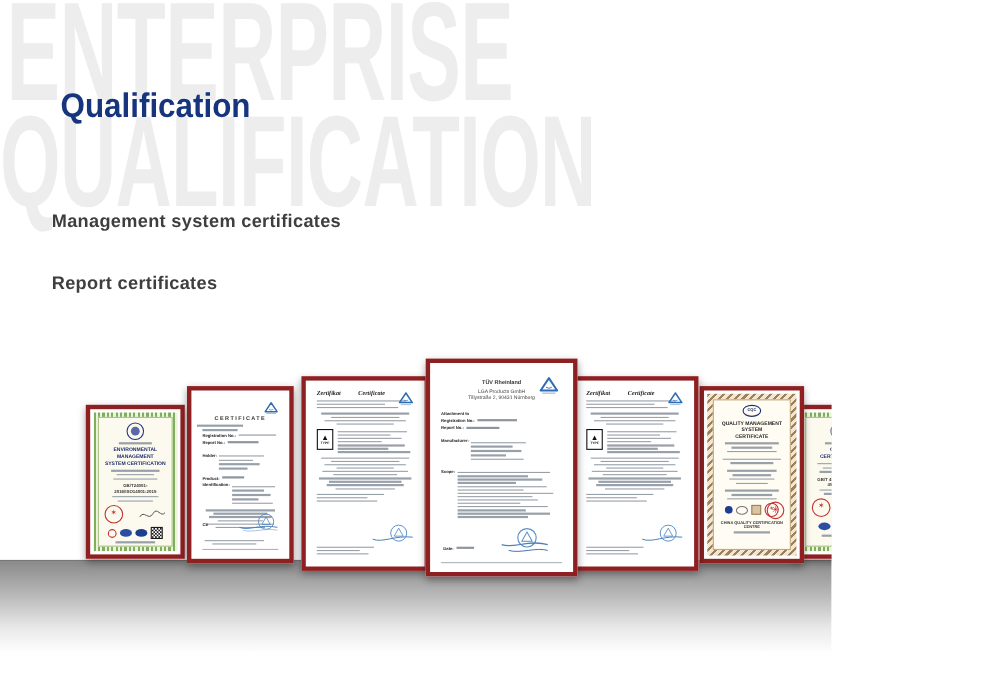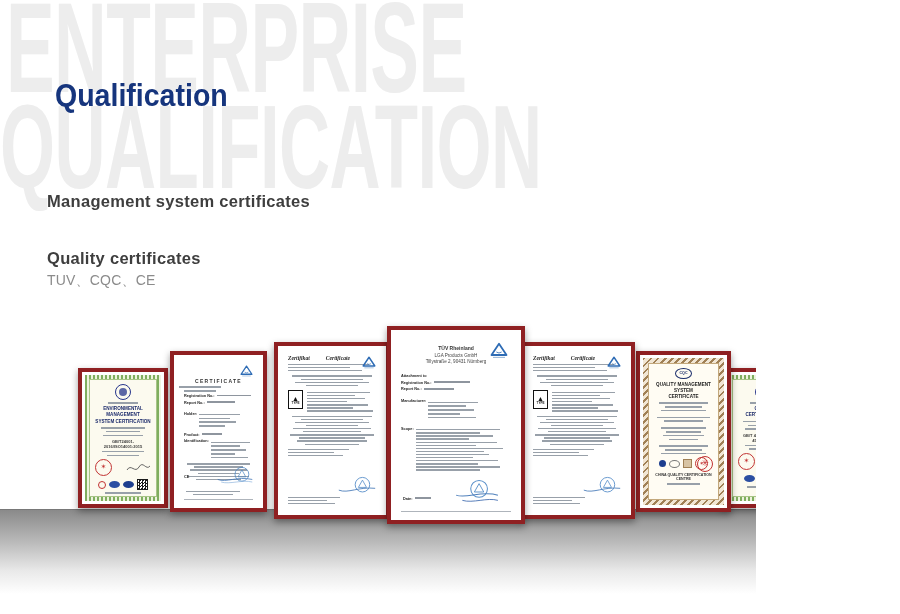--- a/index.html
+++ b/index.html
@@ -109,22 +109,21 @@
     <div class="wm1">ENTERPRISE</div>
     <div class="wm2">QUALIFICATION</div>
   </div>
 
   <h1 class="page-title">Qualification</h1>
 
   <div class="sec sec1">
     <div class="sec-h">Management system certificates</div>
   </div>
   <div class="sec sec2">
-    <div class="sec-h">Quality certificates</div>
-    <div class="sec-items">TUV、CQC、CE</div>
+    <div class="sec-h">Report certificates</div>
   </div>
 
   <div class="floor"></div>
 
   <div class="cert c1">
     <div class="gframe">
       <div class="ginner">
         <div class="emblem"></div>
         <div class="bars" style="width:58%">
             <i style="width: 92%;"></i>

